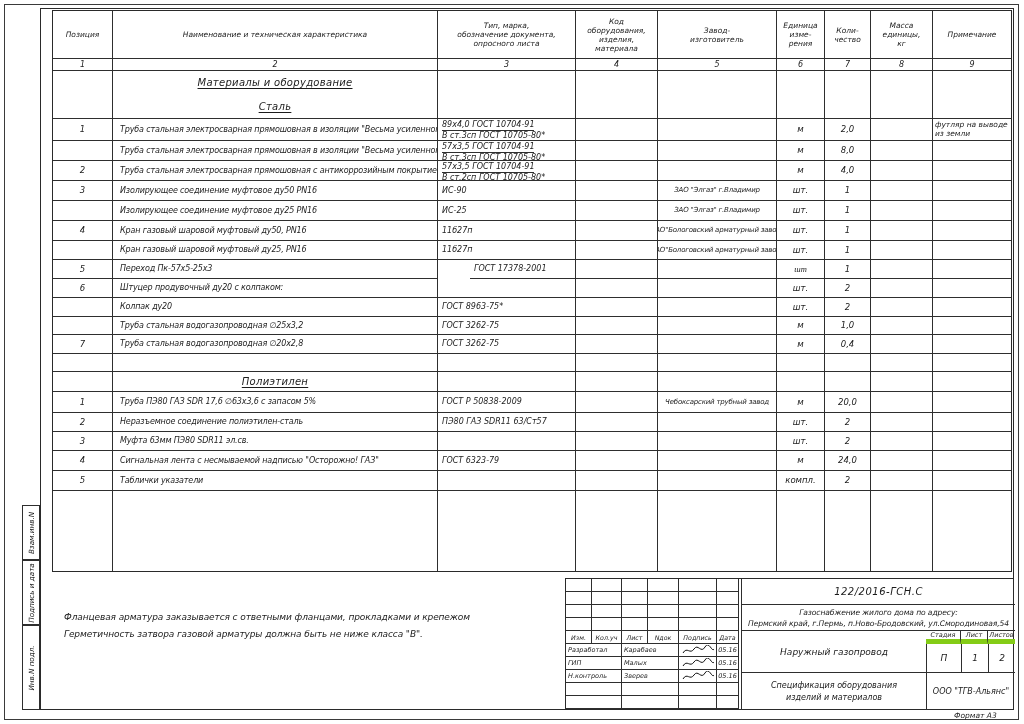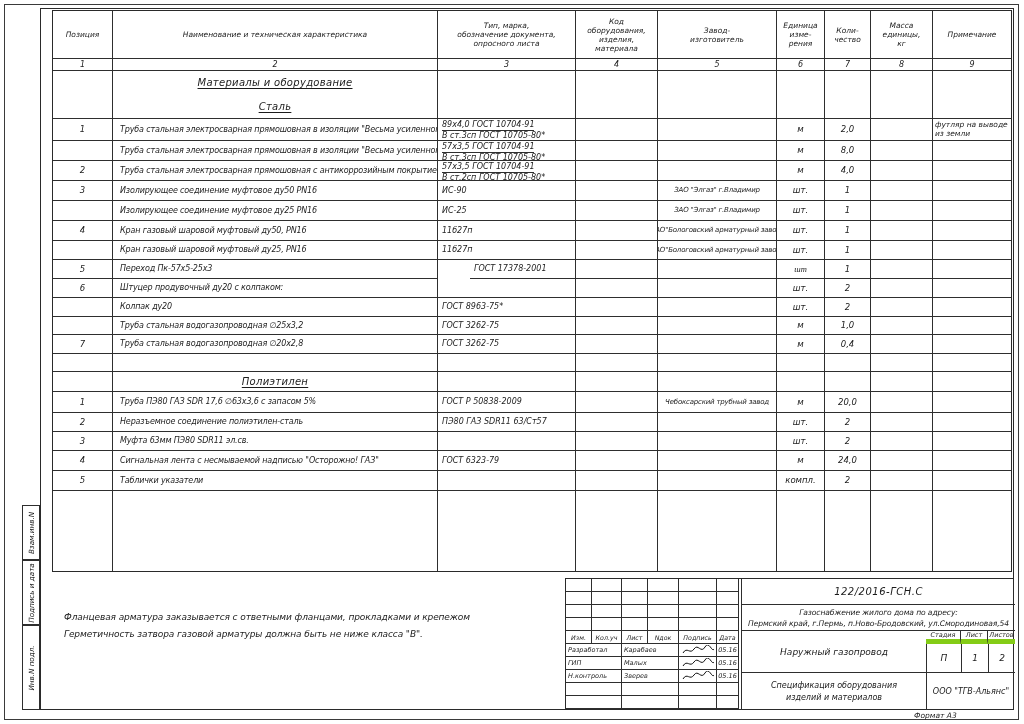--- a/index.html
+++ b/index.html
@@ -71,21 +71,21 @@
   .stage-vals { left:360px; top:65px; width:89px; height:29px; display:flex; border-left:1px solid #2e2e2e; border-bottom:1px solid #2e2e2e; padding:0; }
   .stage-vals > div { border-left:1px solid #2e2e2e; font-size:9px; display:flex; align-items:center; justify-content:center; flex:0 0 auto; height:100%; }
   .stage-vals > div:first-child { border-left:none; }
   .spec-name { left:175px; top:94px; width:185px; height:37px; font-size:8px; flex-direction:column; line-height:1.5; border-bottom:none; }
   .org-cell { left:360px; top:94px; width:89px; height:37px; font-size:8px; border-bottom:none; }
 
   
   .vcell { position:absolute; left:22px; width:18px; border:1px solid #2e2e2e; background:#fff; }
   .vcell span { position:absolute; left:50%; top:50%; transform:translate(-50%,-50%) rotate(-90deg); white-space:nowrap; font-size:7.2px; }
 
-  .format-label { position:absolute; left:914px; top:711px; font-size:7.5px; }
+  .format-label { position:absolute; left:954px; top:711px; font-size:7.5px; }
   svg.sig { display:block; }
 </style>
 </head>
 <body>
 
 <div class="page">
   <div class="outer-border"></div>
   <div class="frame"></div>
 
   <div class="spec-grid" id="spec-grid">

